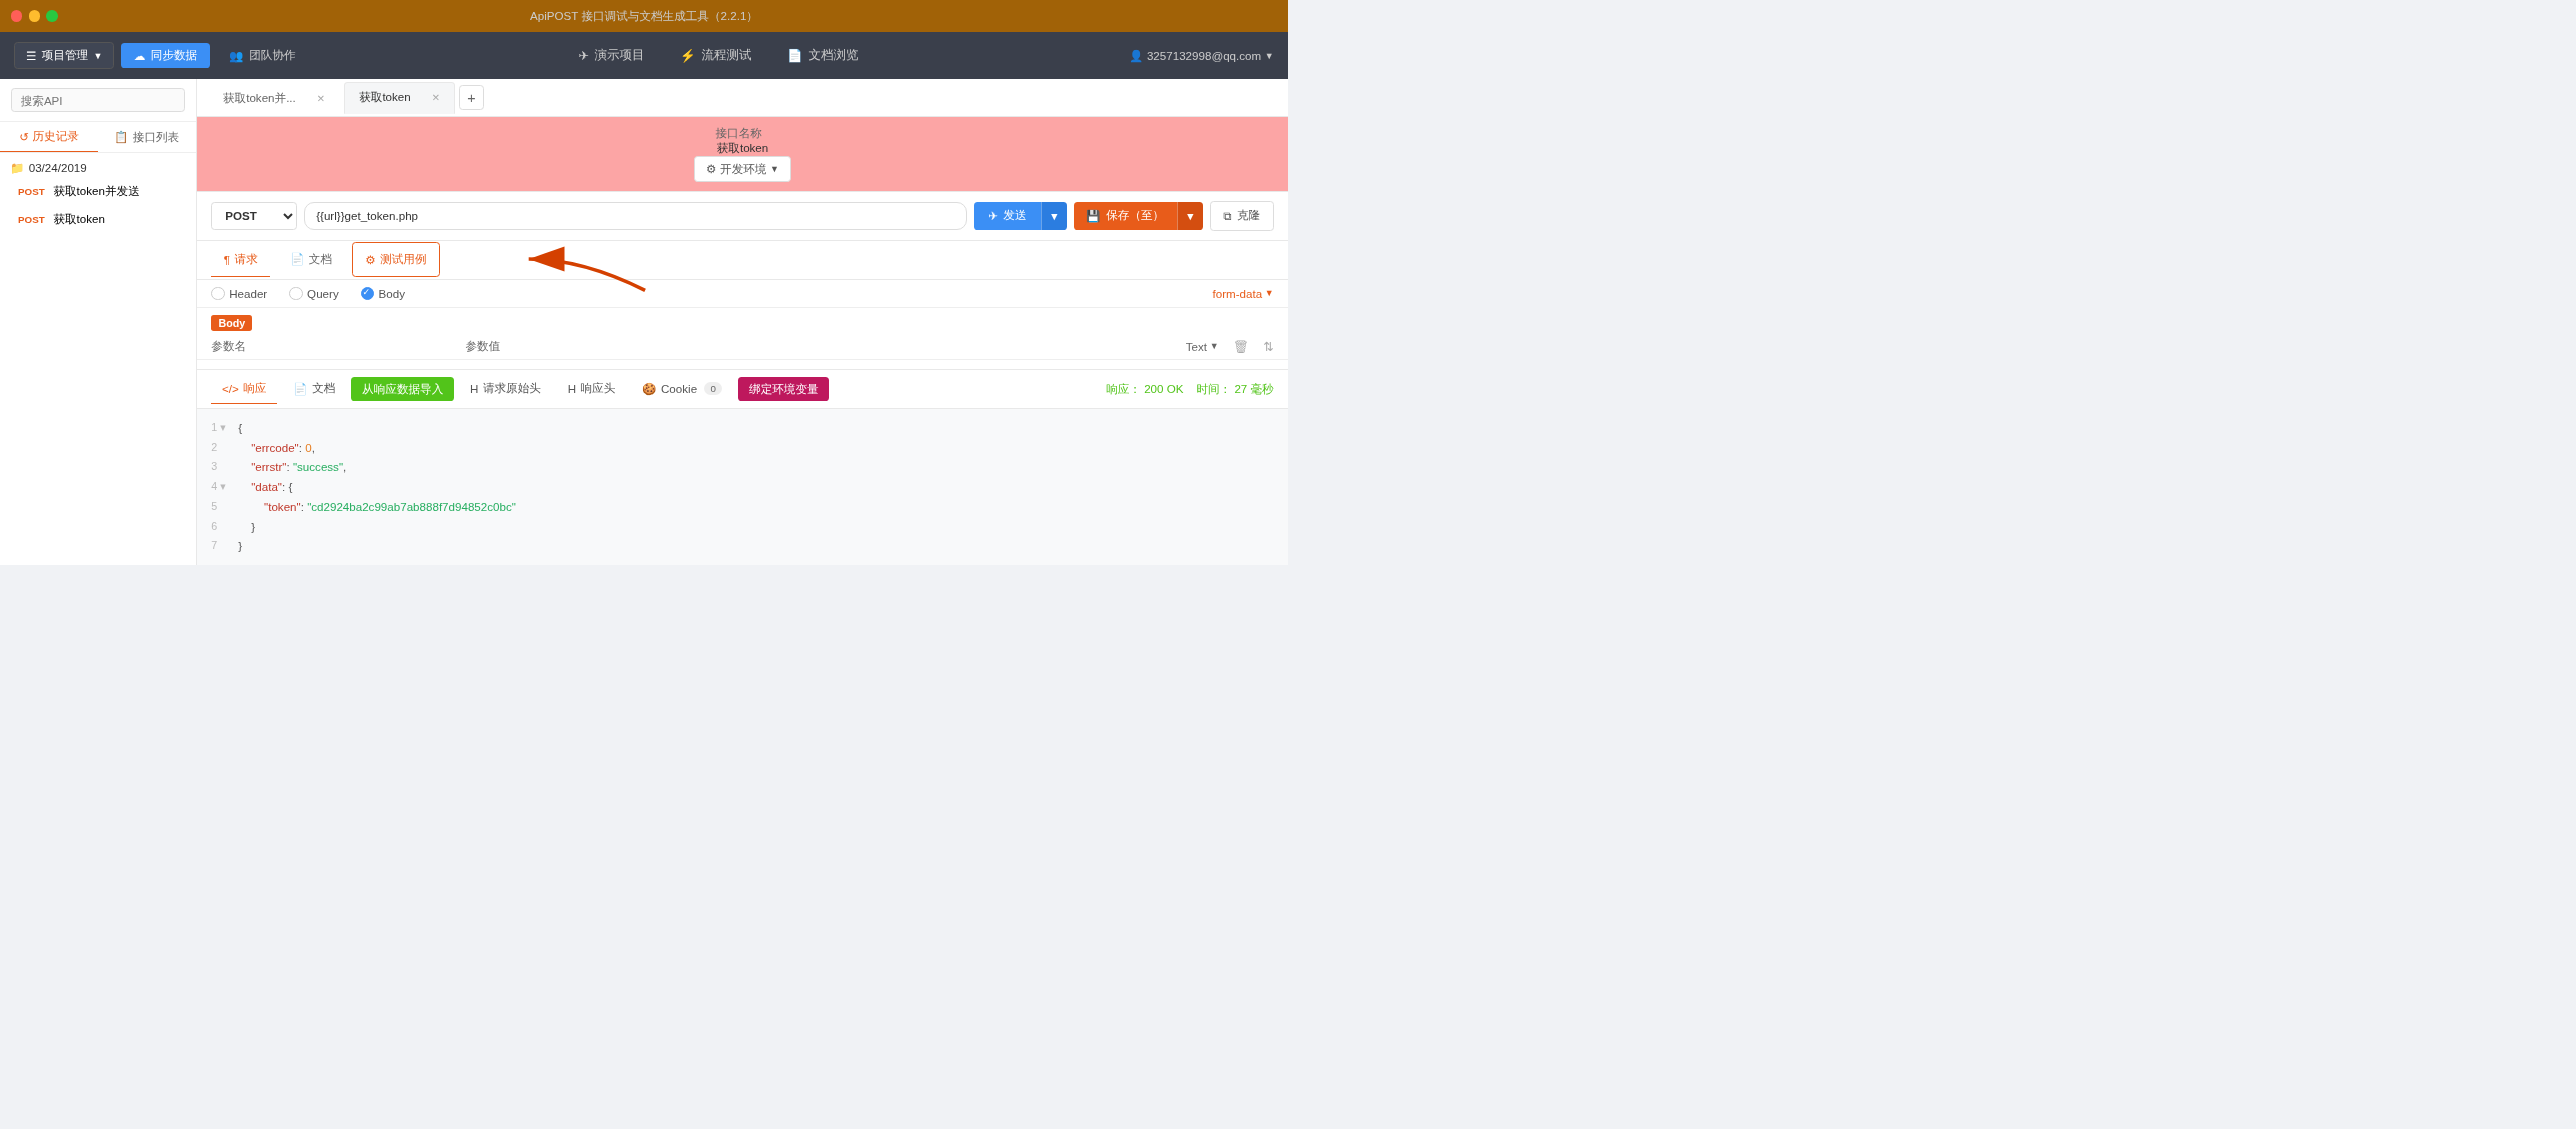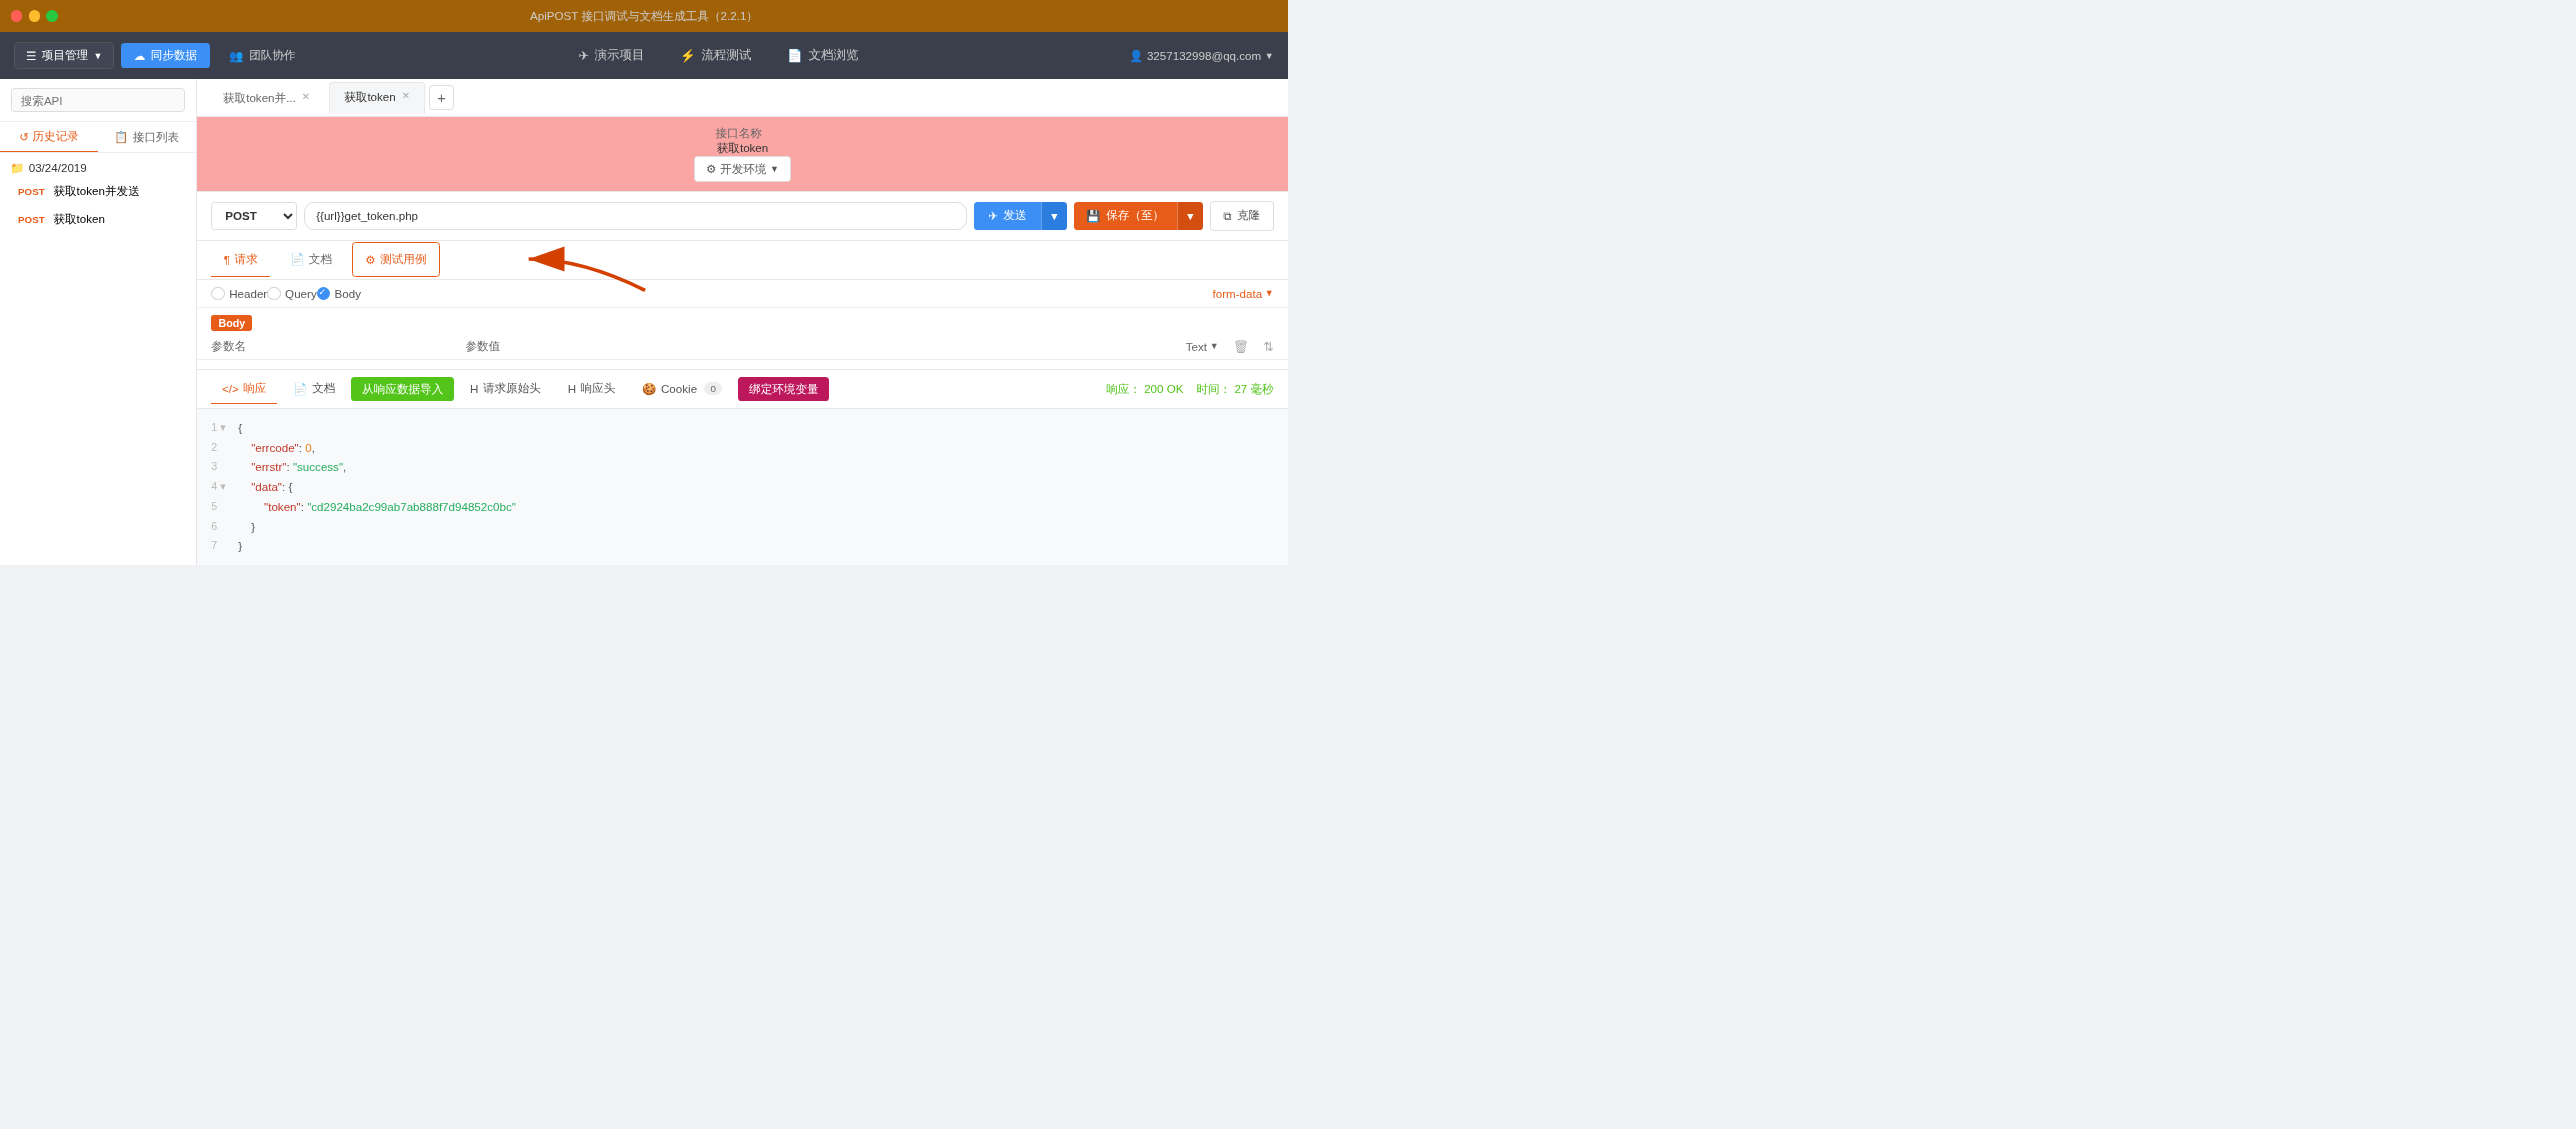--- a/index.html
+++ b/index.html
@@ -195,22 +195,22 @@
       height: 38px;
       gap: 3.6px;
     }
     .tab-item {
       padding: 7.2px 14.3px;
       font-size: 11.6px;
       color: #666;
       cursor: pointer;
       border-radius: 3.6px 3.6px 0 0;
       display: flex;
-      align-items: flex-start;
-      gap: 6px;
+      align-items: center;
+      gap: 21px;
       border: 0.9px solid transparent;
       border-bottom: none;
     }
     .tab-item.active {
       color: #333;
       background: #f5f6f7;
       border-color: #e8e8e8;
       border-bottom: 0.9px solid #f5f6f7;
       margin-bottom: -0.9px;
     }
@@ -374,21 +374,21 @@
     
     .params-section {
       background: #fff;
       flex: 1;
     }
     .params-header-row {
       display: flex;
       align-items: center;
       padding: 7.2px 14.3px;
       border-bottom: 0.9px solid #eee;
-      gap: 0;
+      gap: 22px;
     }
     .checkbox-group {
       display: flex;
       align-items: center;
       gap: 4.5px;
       font-size: 11.6px;
       color: #555;
     }
     .checkbox-round {
       width: 13.4px; height: 13.4px;

